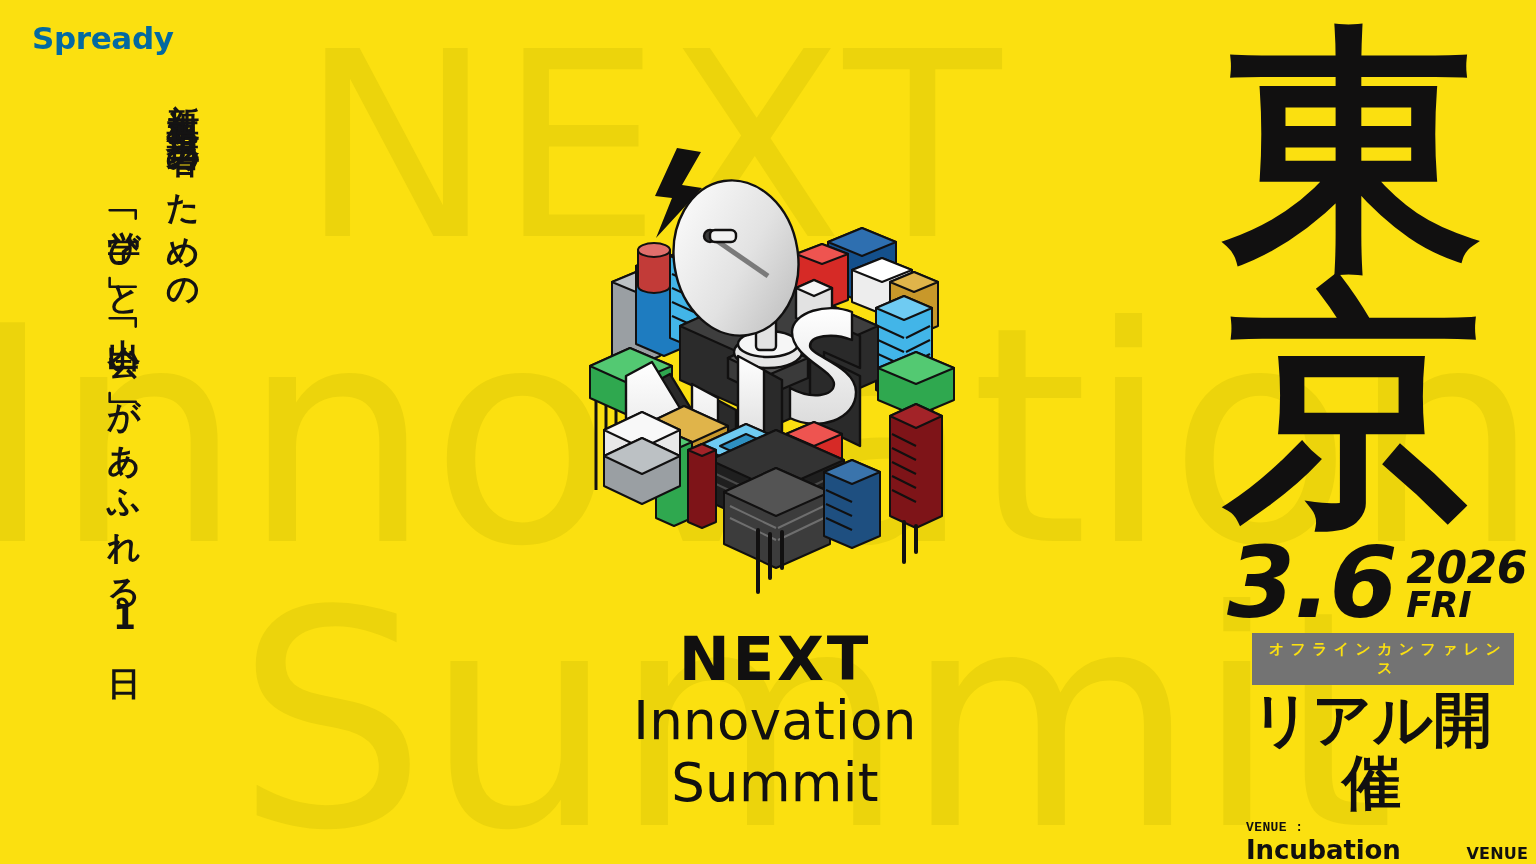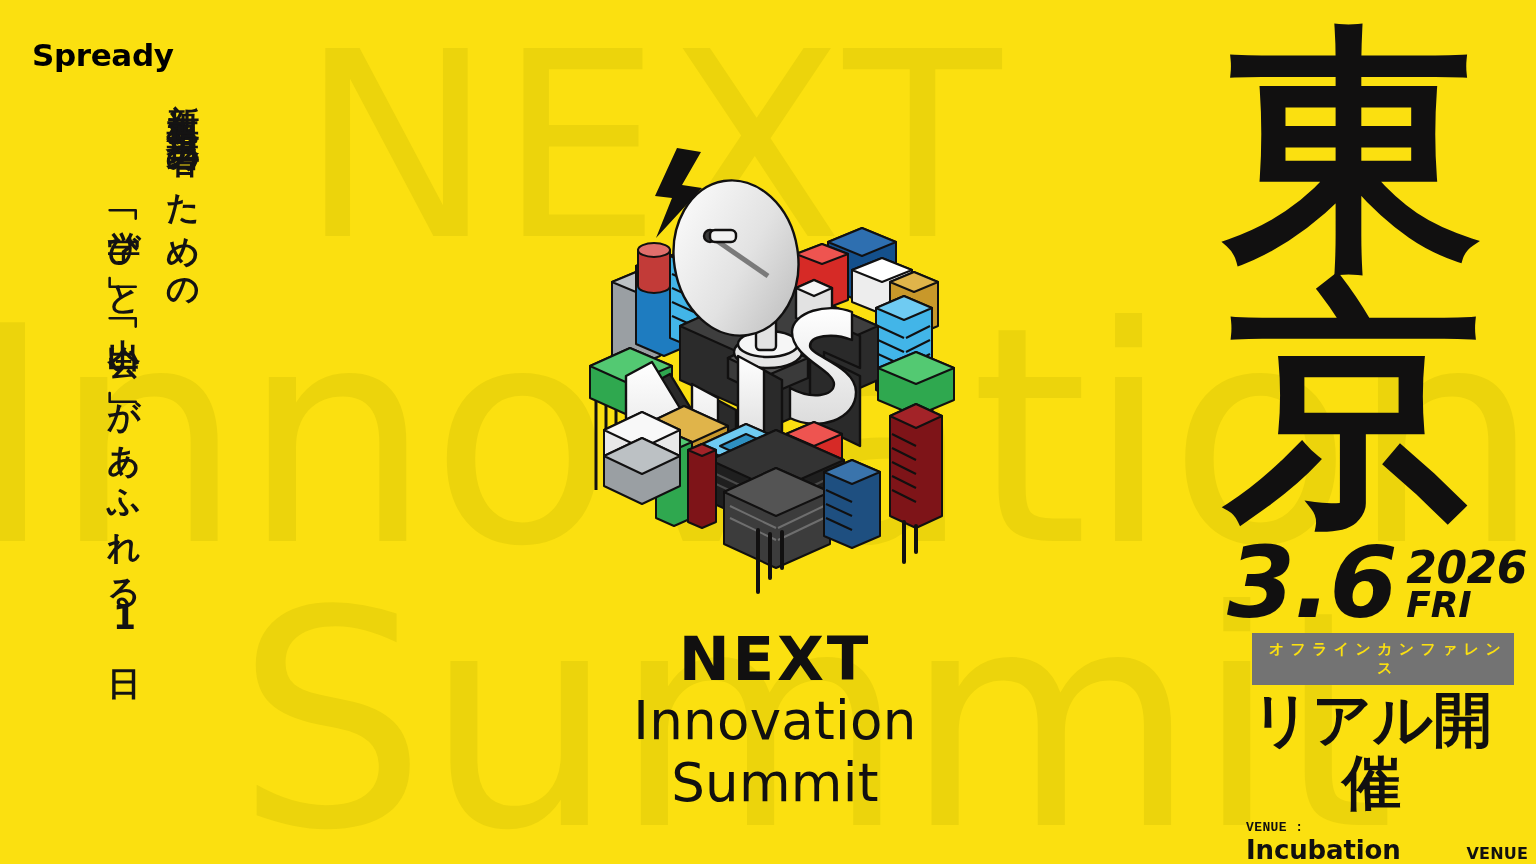--- a/index.html
+++ b/index.html
@@ -31,24 +31,24 @@
     letter-spacing: 0.01em;
   }
   #wm-next   { left: 300px;  top: 18px;   font-size: 258px; letter-spacing: 0.02em; }
   #wm-inno   { left: -34px;  top: 288px;  font-size: 300px; letter-spacing: -0.005em; }
   #wm-summit { left: 236px;  top: 572px;  font-size: 300px; letter-spacing: -0.005em; }
 
   
   #brand {
     position: absolute;
     left: 32px;
-    top: 37px;
+    top: 20px;
     font-size: 31px;
     font-weight: 700;
-    color: #000000;
+    color: #0369a1;
     letter-spacing: -0.012em;
     font-family: "DejaVu Sans", "Liberation Sans", sans-serif;
   }
 
   
   #vcopy {
     position: absolute;
     left: 108px;
     top: 78px;
     height: 740px;

